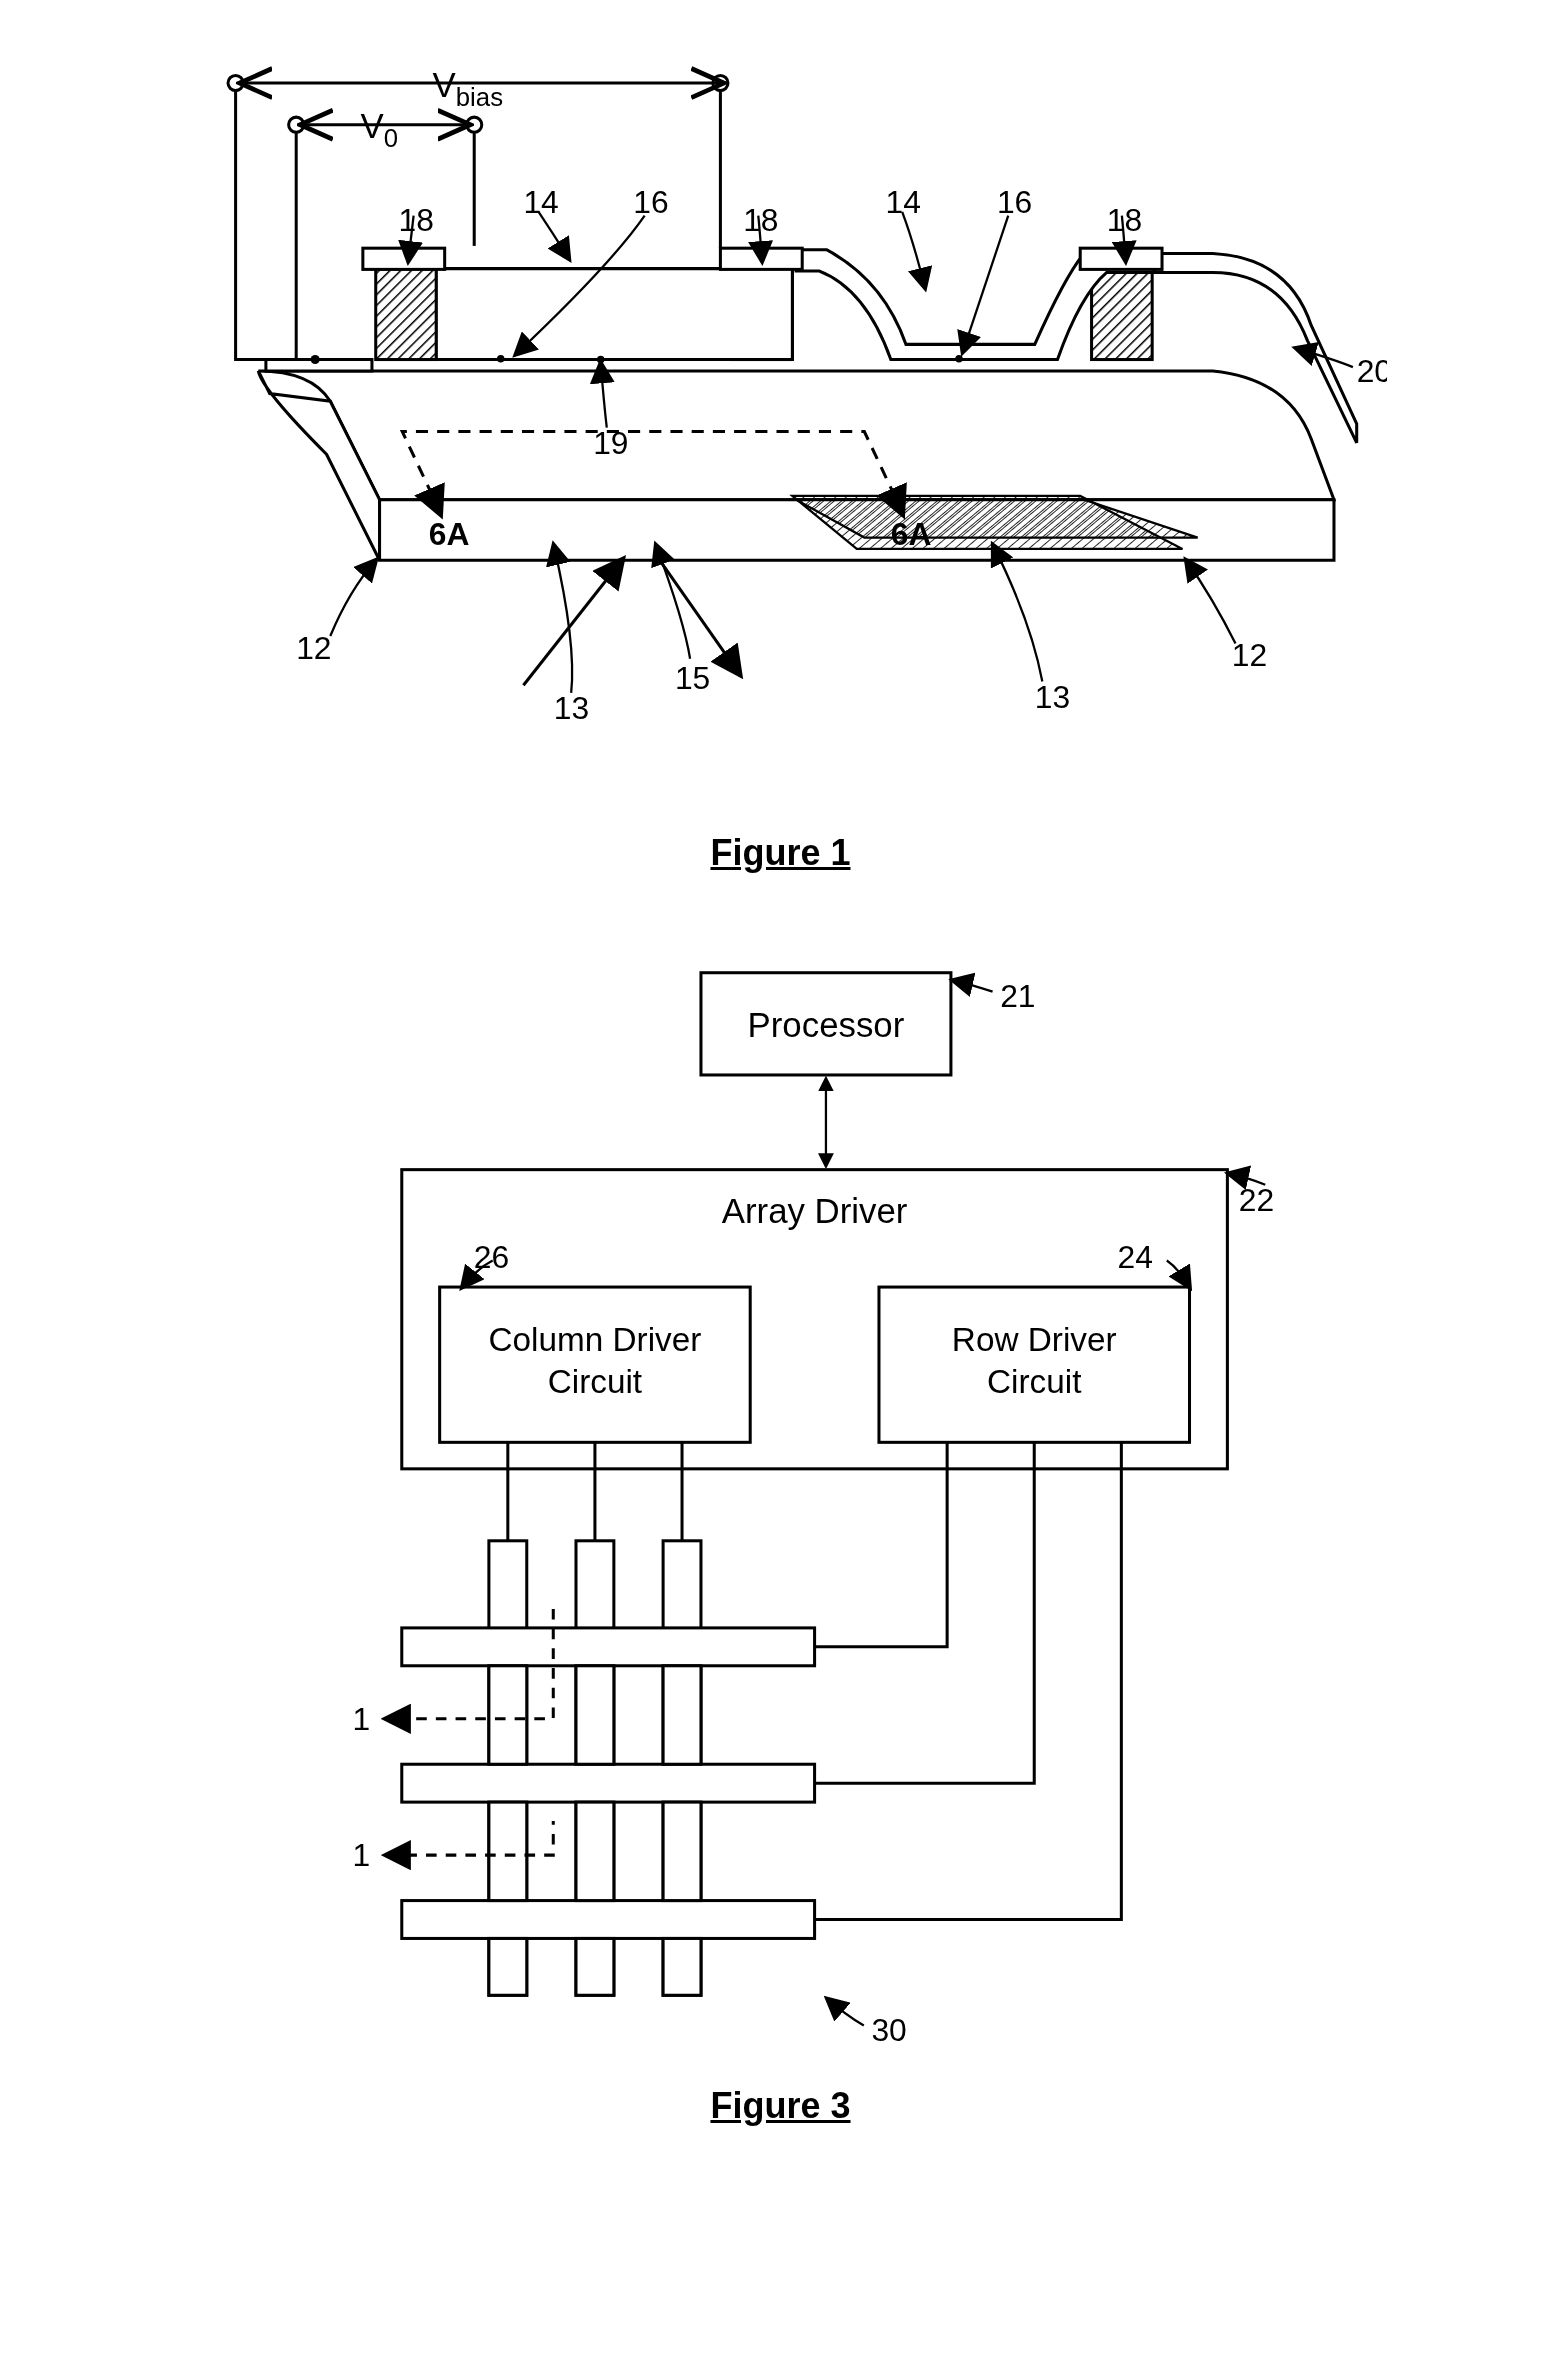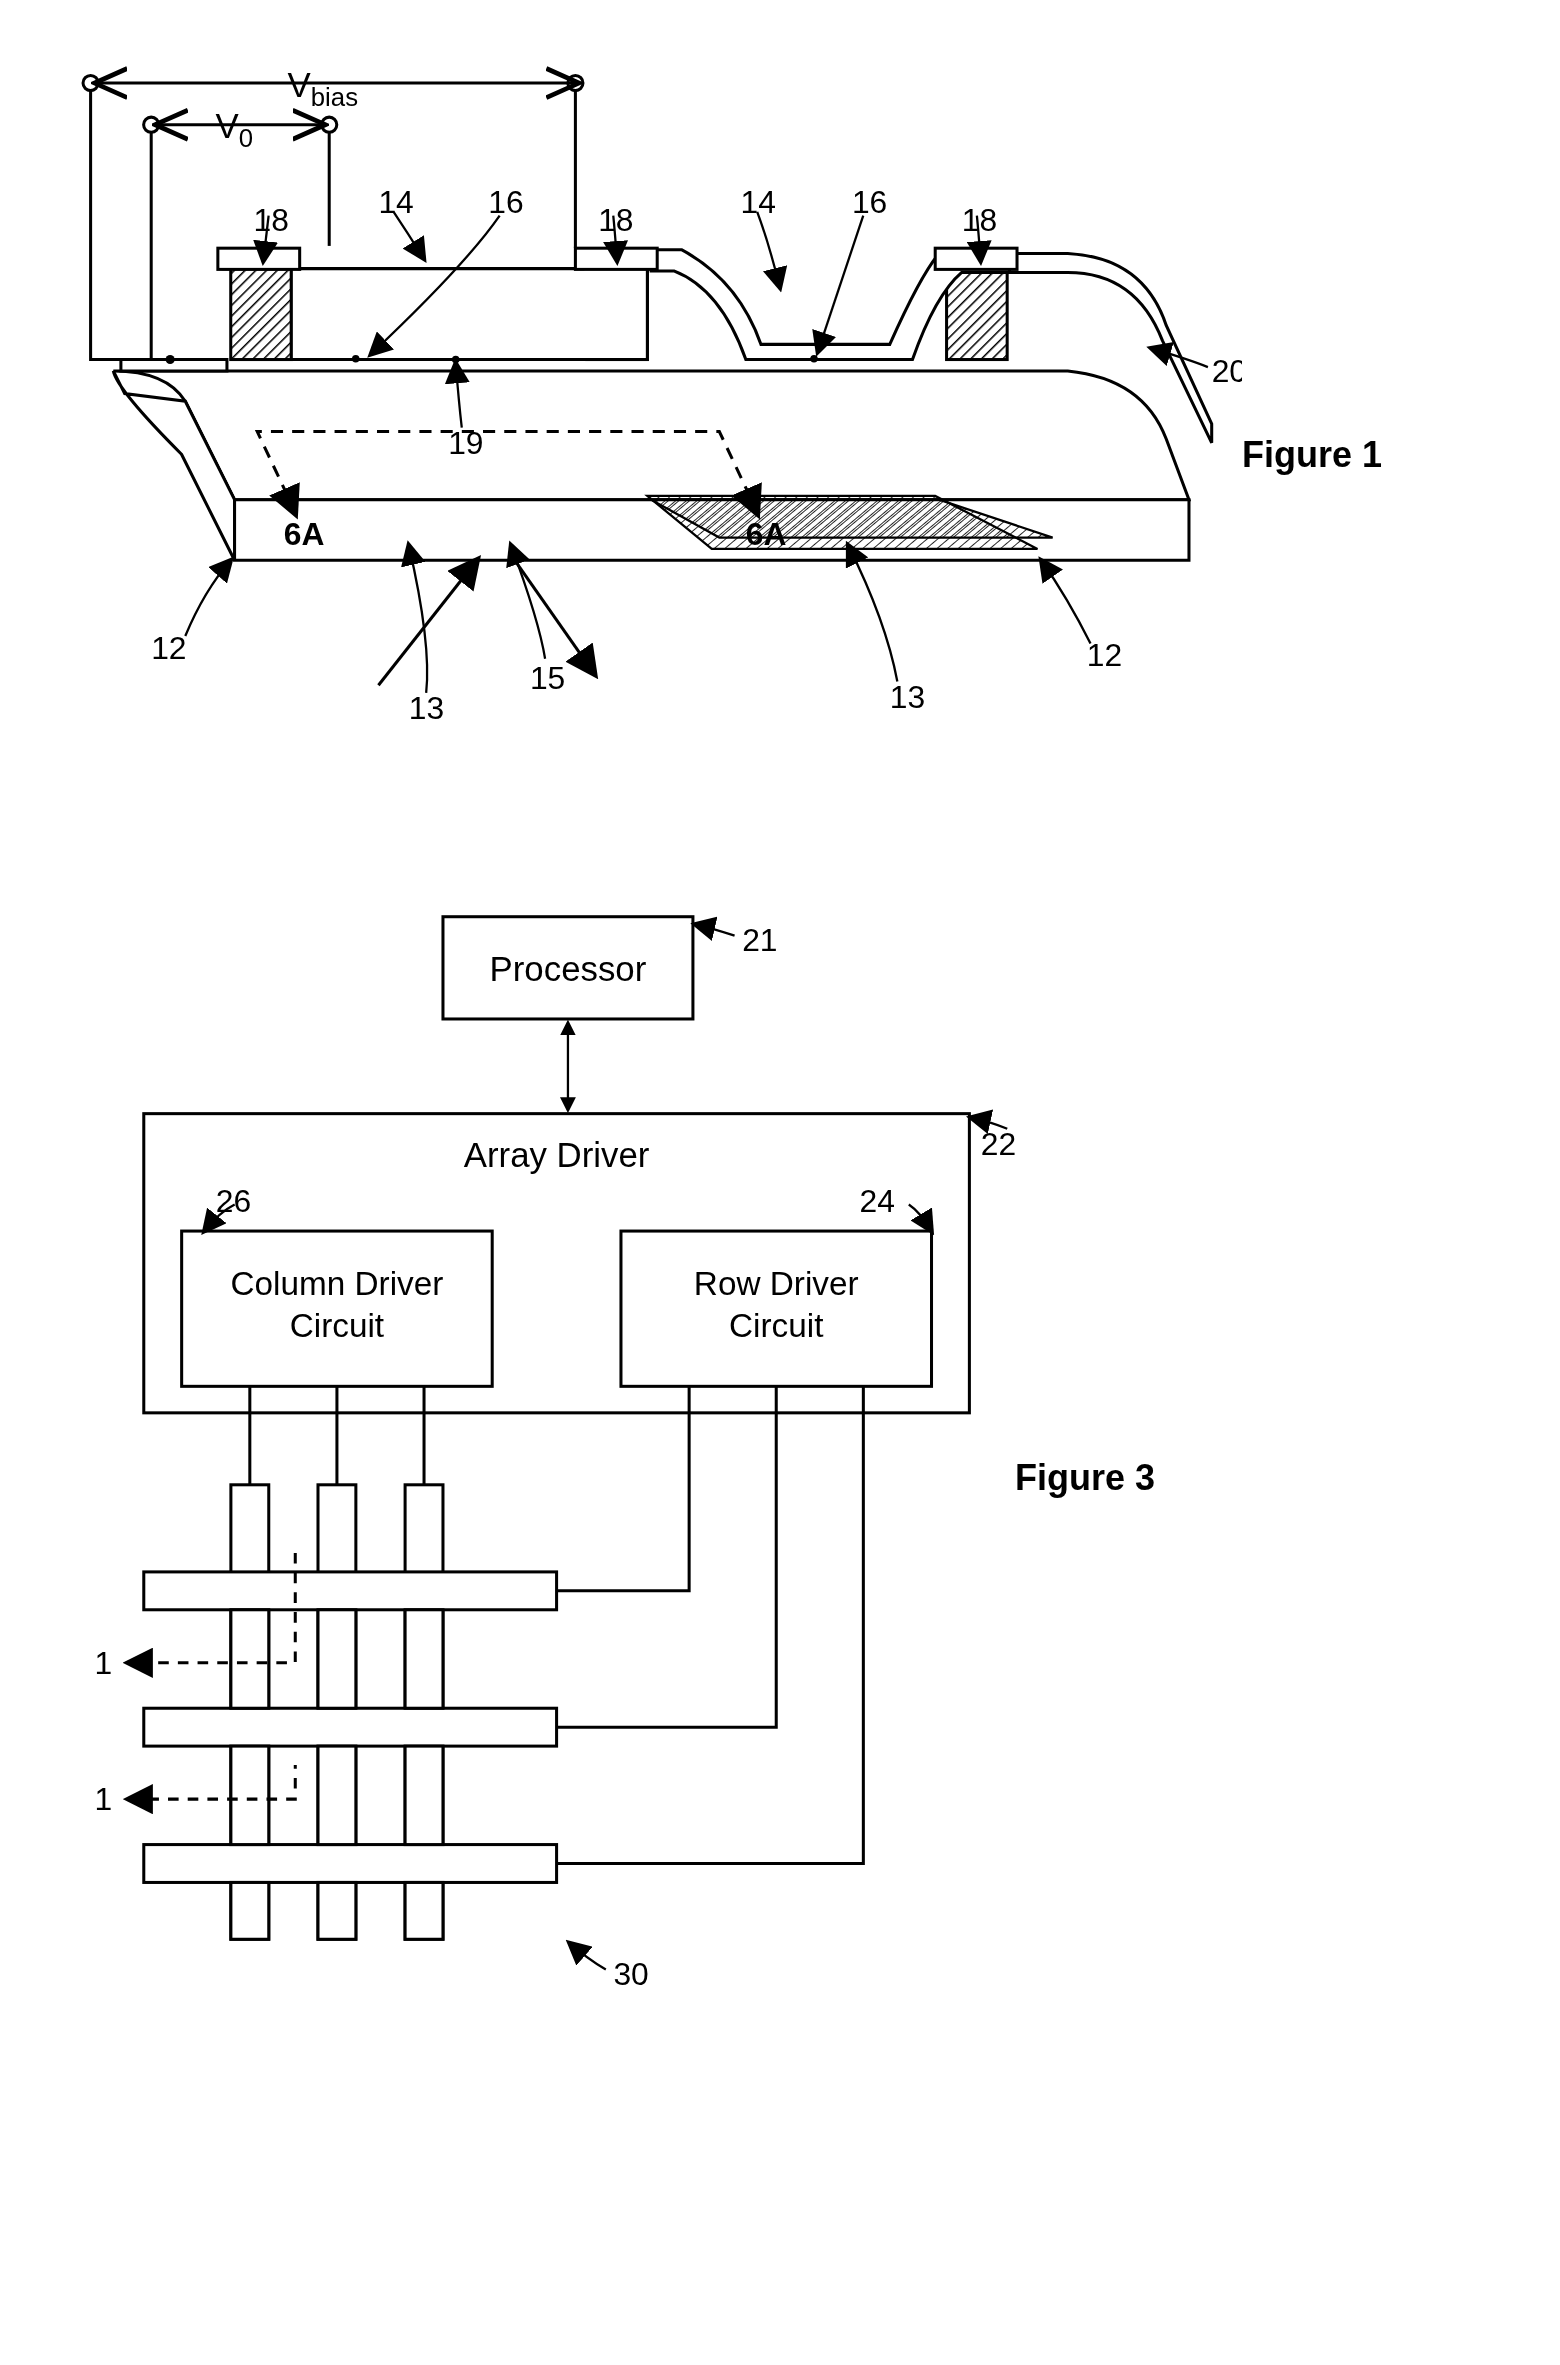--- a/index.html
+++ b/index.html
@@ -5,30 +5,31 @@
   body {
     margin: 0;
     padding: 45px 30px;
     font-family: Arial, Helvetica, sans-serif;
     background: #fff;
     width: 1561px;
     box-sizing: border-box;
   }
   .figure {
     display: flex;
-    flex-direction: row;
+    flex-direction: column;
     align-items: center;
     margin-bottom: 76px;
   }
   .caption {
     text-align: center;
     font-size: 36px;
     font-weight: bold;
-    margin-top: 46px;
+    margin-top: 14px;
     font-family: Arial, Helvetica, sans-serif;
+    text-decoration: underline;
   }
   svg text {
     font-family: Arial, Helvetica, sans-serif;
   }
 </style>
 </head>
 <body>
 
 <div class="figure">
   <svg viewBox="0 0 1600 1020" width="1212" height="773">

